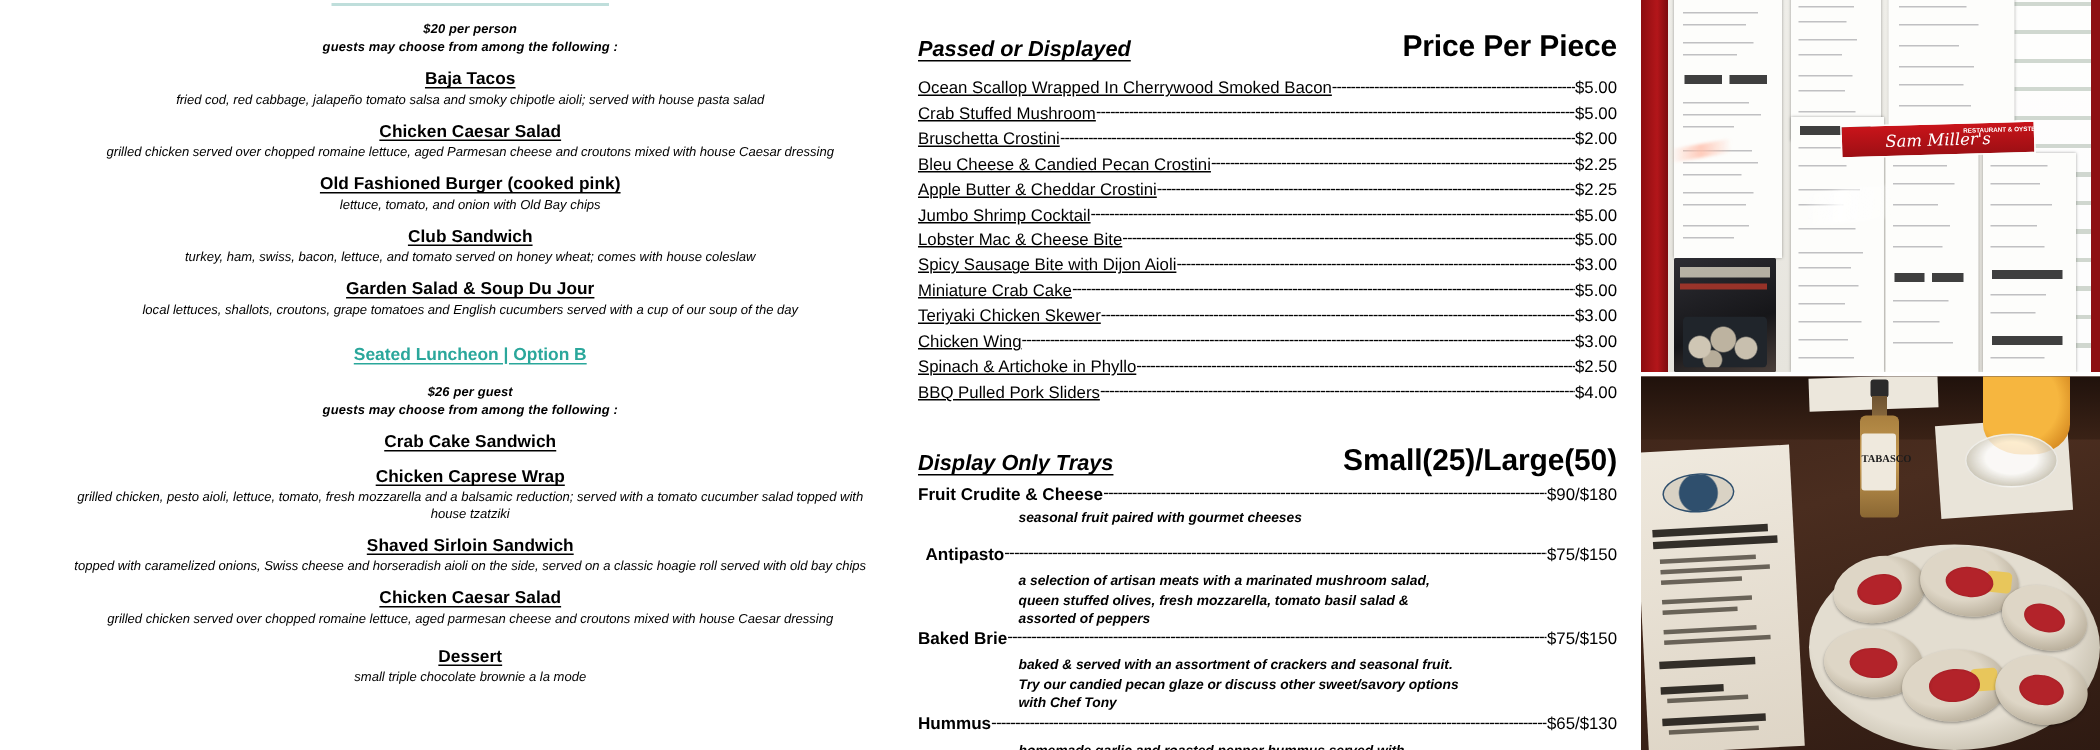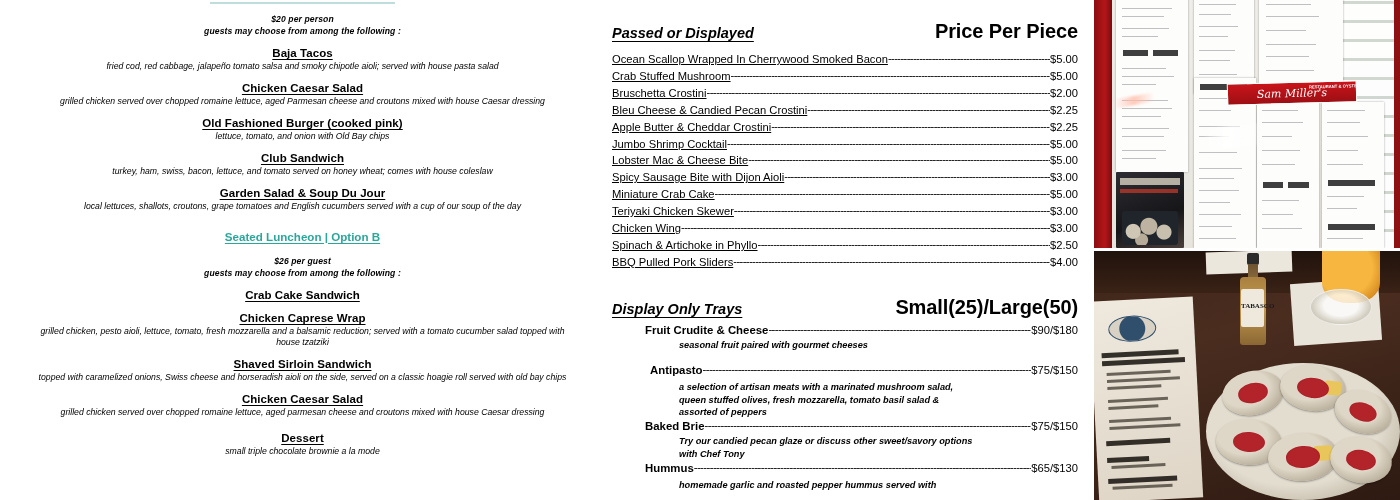--- a/index.html
+++ b/index.html
@@ -18,21 +18,21 @@
   #page {
     position: relative;
     width: 1400px;
     height: 500px;
     background: #ffffff;
   }
 
   
   #left-col {
     position: absolute;
-    left: 6px;
+    left: 17px;
     top: 0px;
     width: 593px;
     height: 500px;
     overflow: hidden;
     text-align: center;
   }
 
   .cut-rule {
     width: 185px;
     height: 2px;
@@ -141,21 +141,20 @@
 
   
   .trays { margin-top: 3px; padding-left: 12px; padding-right: 12px; }
   .tray-row {
     display: flex;
     align-items: flex-end;
     font-size: 11.4px;
     font-weight: bold;
     line-height: 17px;
     white-space: nowrap;
-    margin-left: 33px;
   }
   .tray-row .tr-name { flex: 0 0 auto; }
   .tray-row .tr-dots {
     flex: 1 1 auto;
     overflow: hidden;
     white-space: nowrap;
     font-weight: normal;
     letter-spacing: -0.6px;
     position: relative;
     top: -1px;
@@ -549,20 +548,21 @@
       </div>
       <div class="tray-desc spaced">a selection of artisan meats with a marinated mushroom salad,</div>
       <div class="tray-desc">queen stuffed olives, fresh mozzarella, tomato basil salad &amp;</div>
       <div class="tray-desc">assorted of peppers</div>
 
       <div class="tray-row">
         <span class="tr-name">Baked Brie</span>
         <span class="tr-dots">--------------------------------------------------------------------------------------------------------------------------------------------------</span>
         <span class="tr-price">$75/$150</span>
       </div>
+      <div class="tray-desc spaced">baked &amp; served with an assortment of crackers and seasonal fruit.</div>
       <div class="tray-desc">Try our candied pecan glaze or discuss other sweet/savory options</div>
       <div class="tray-desc"> with Chef Tony</div>
 
       <div class="tray-row">
         <span class="tr-name">Hummus</span>
         <span class="tr-dots">--------------------------------------------------------------------------------------------------------------------------------------------------</span>
         <span class="tr-price">$65/$130</span>
       </div>
       <div class="tray-desc spaced">homemade garlic and roasted pepper hummus served with</div>
 

